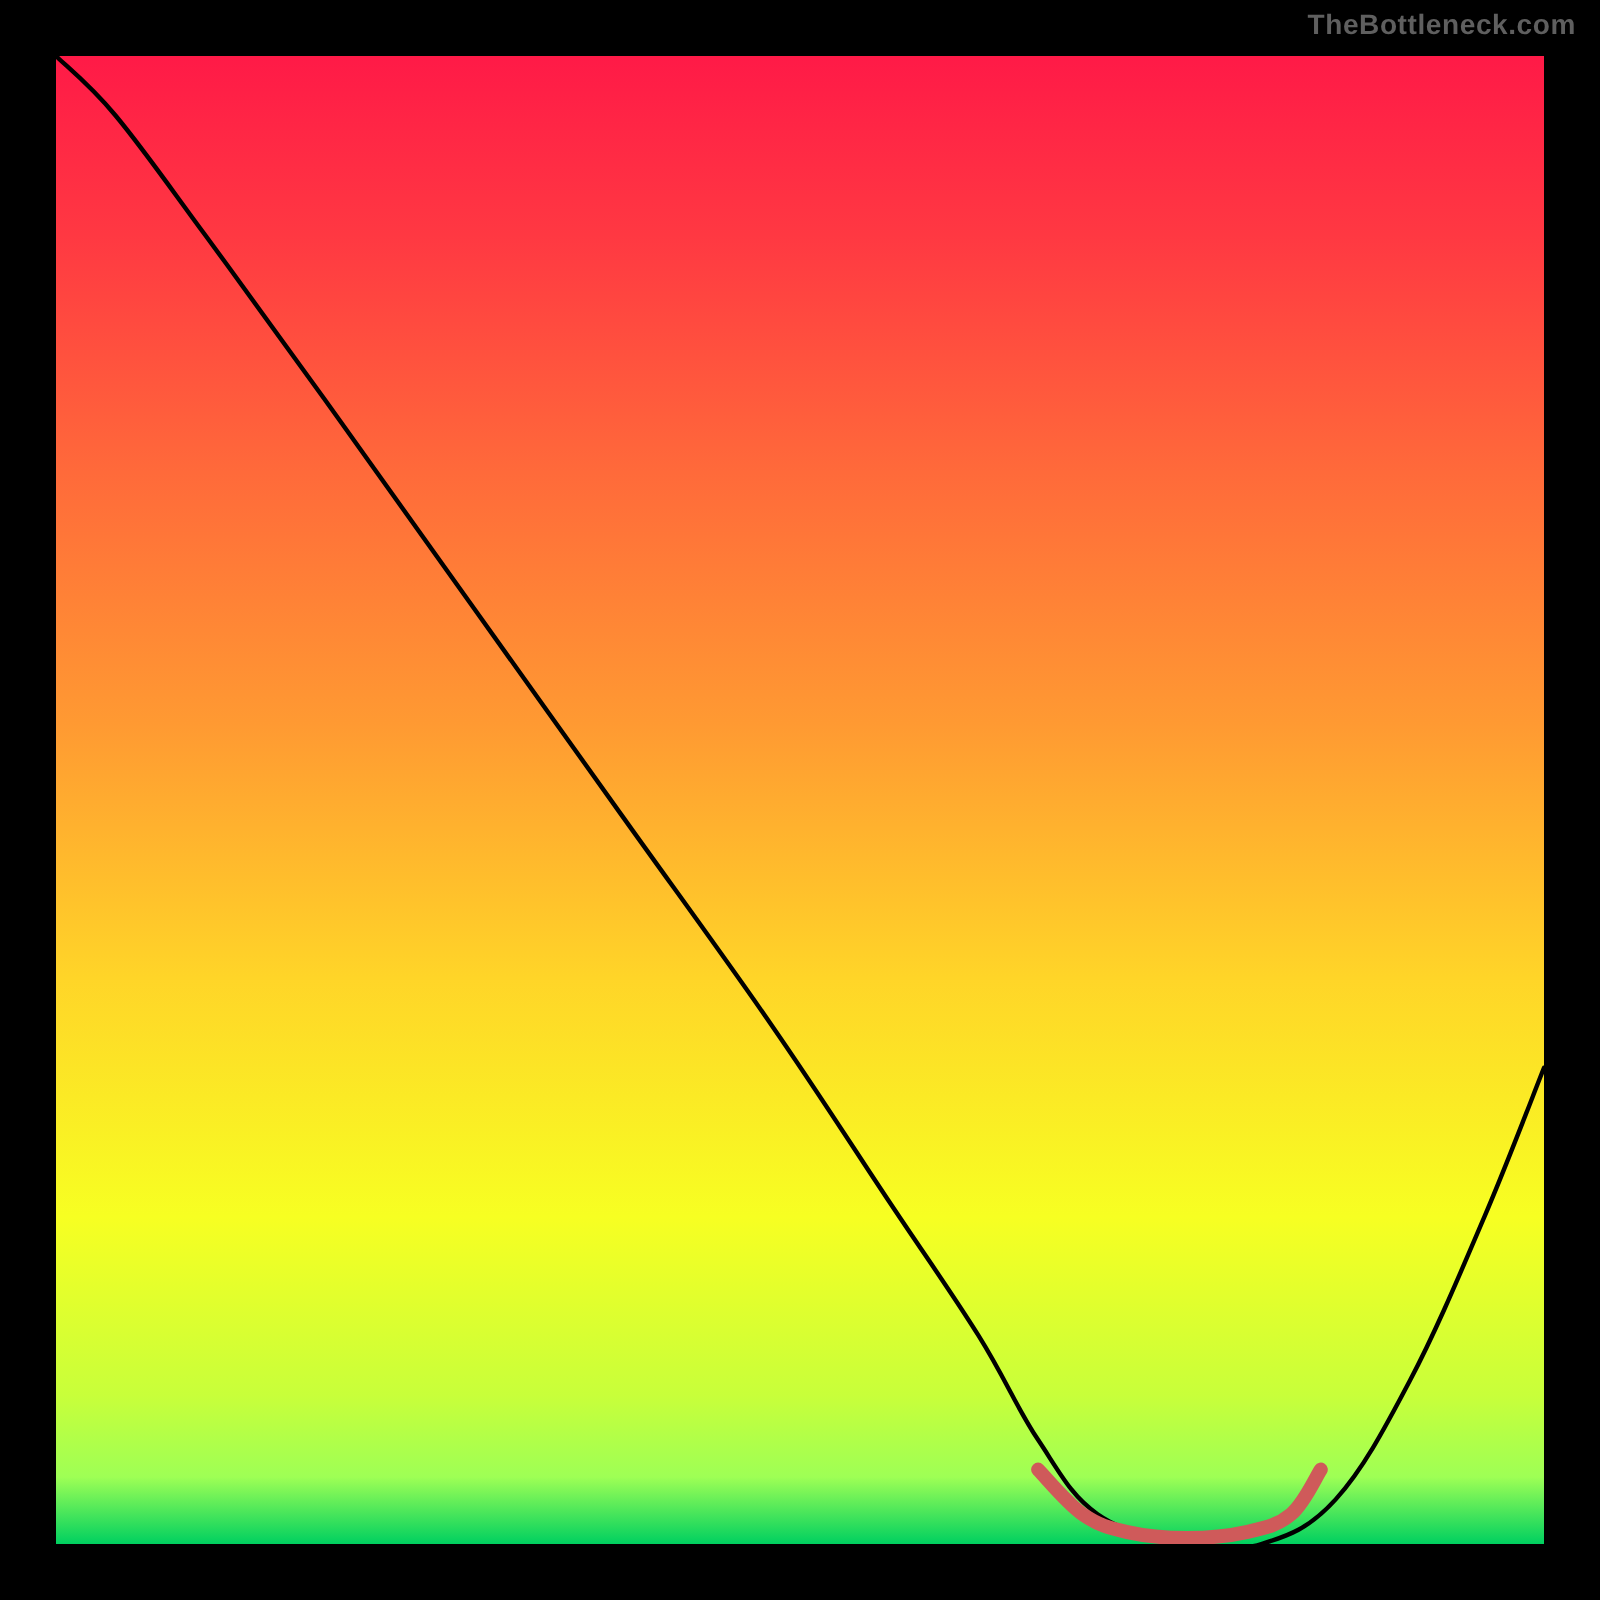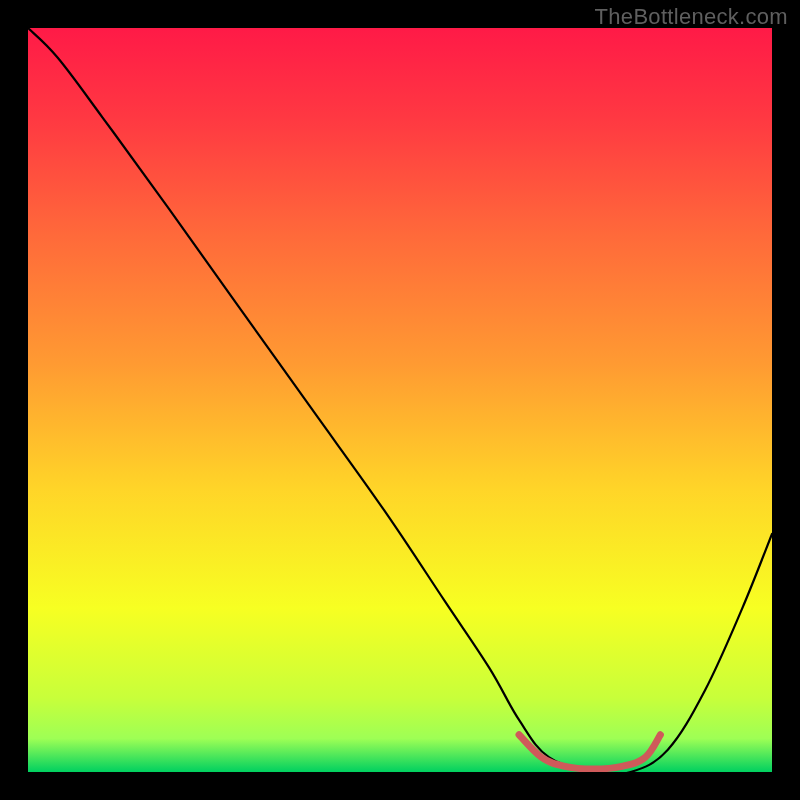--- a/index.html
+++ b/index.html
@@ -15,22 +15,22 @@
     position: relative;
     width: 800px;
     height: 800px;
     background: #000;
   }
   .watermark {
     position: absolute;
     top: 4px;
     right: 12px;
     color: #5f5f5f;
-    font-size: 22px;
-    font-weight: 400;
+    font-size: 14px;
+    font-weight: 700;
     letter-spacing: 0.3px;
     z-index: 20;
     text-align: center;
   }
   .plot {
     position: absolute;
     left: 28px;
     top: 28px;
     width: 744px;
     height: 744px;

